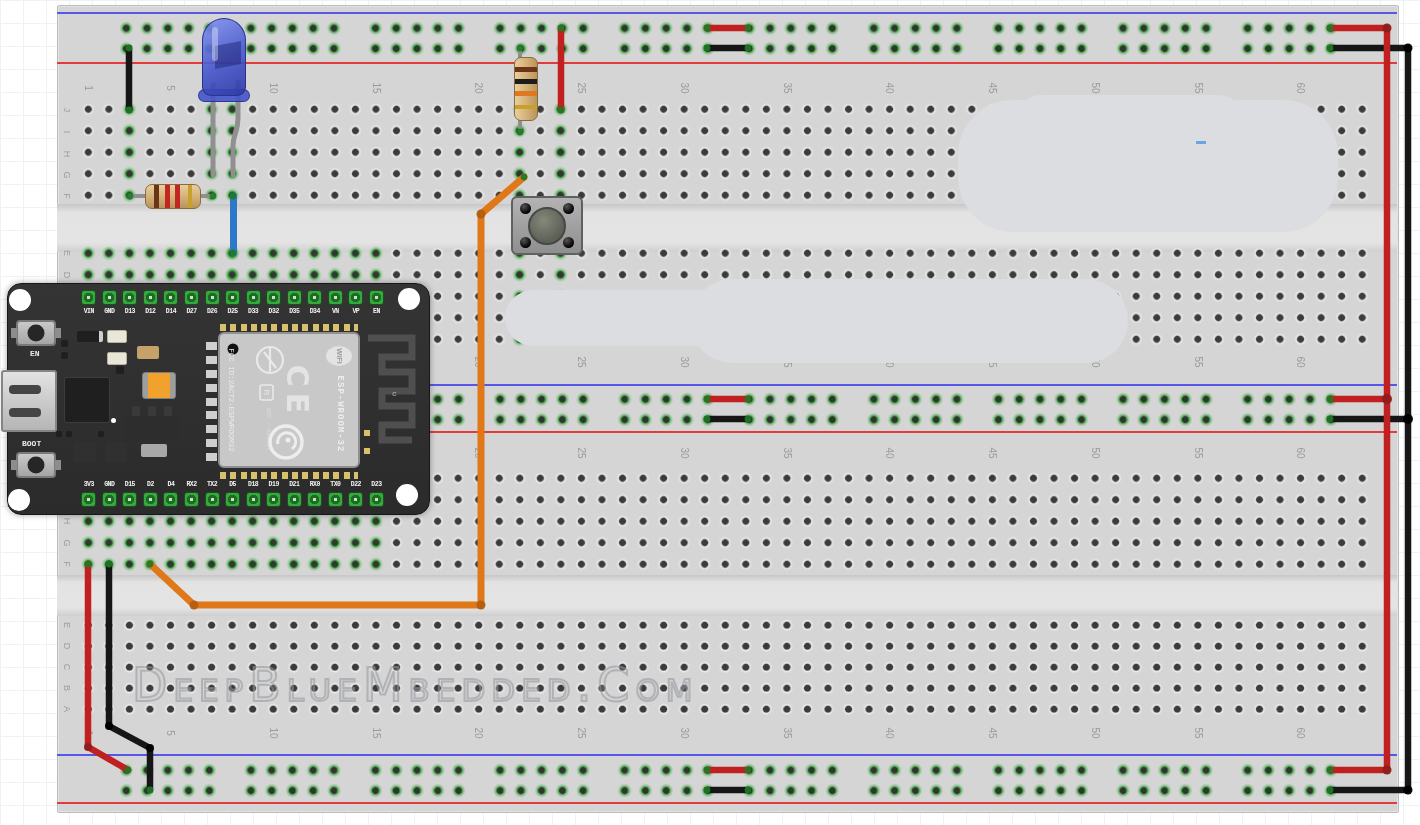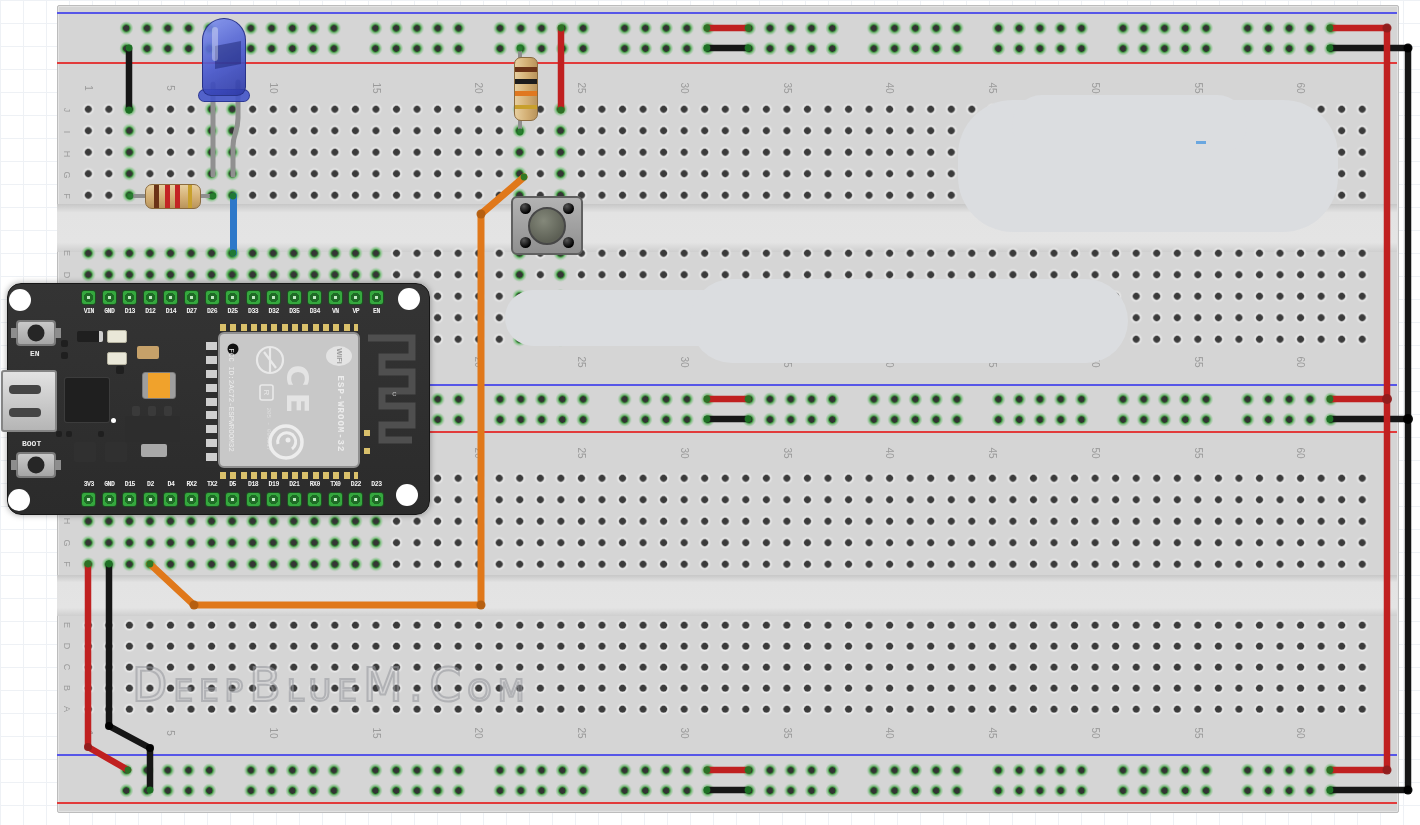--- a/index.html
+++ b/index.html
@@ -226,20 +226,21 @@
   <div class="blob" style="left:505px;top:290px;width:400px;height:56px;border-radius:28px;"></div>
   <div class="blob" style="left:690px;top:279px;width:438px;height:84px;border-radius:45px;"></div>
   <div style="position:absolute;left:1196px;top:141px;width:10px;height:3px;background:#6aa7e0;"></div>
 
   <div class="wm">
     <span class="cap">D</span>
       <span class="sm">EEP</span>
       <span class="cap">B</span>
       <span class="sm">LUE</span>
       <span class="cap">M</span>
+      <span class="sm">BEDDED</span>
       <span class="cap">.C</span>
       <span class="sm">OM</span>
   </div>
 
   <svg class="wires" width="1420" height="825" viewBox="0 0 1420 825">
 
     <path class="wire wlead" d="M130,196 H213"></path>
     <path class="wire wlead" d="M520,48 V132"></path>
     <path class="wire wleg" d="M213,84 V175"></path>
     <path class="wire wleg" d="M238,82 V118 C238,132 233,134 233,146 V175"></path>

